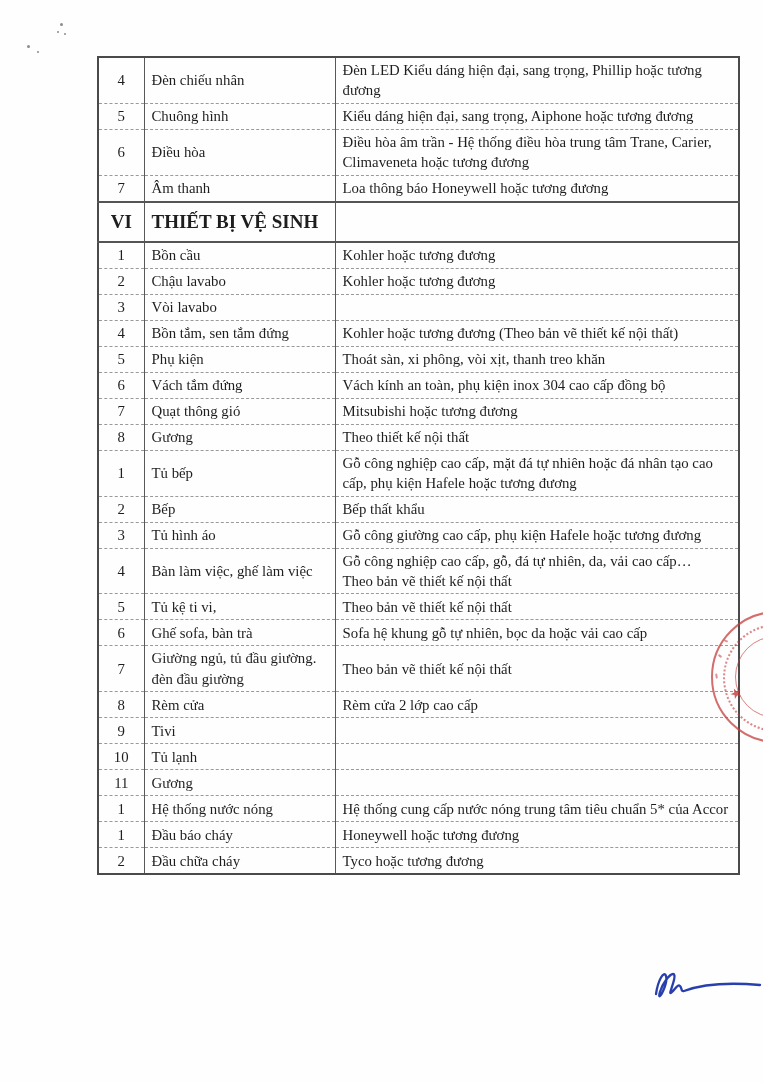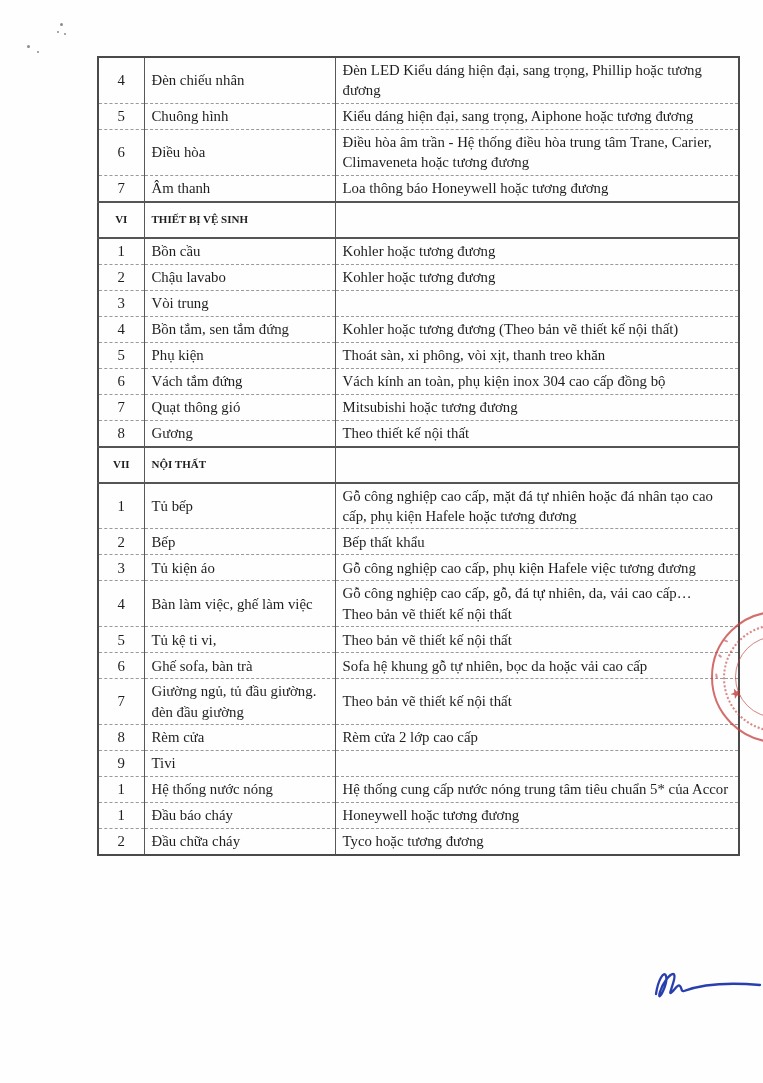--- a/index.html
+++ b/index.html
@@ -32,21 +32,21 @@
     white-space: pre-line;
     border-left: 1px solid #585858;
     overflow: hidden;
   }
   td:first-child { border-left: none; text-align: center; padding: 2px 2px; }
   tr.item td { border-top: 1px dashed #9a9a9a; height: 21px; }
   tr.section td {
     border-top: 2px solid #555;
     border-bottom: 2px solid #555;
     font-weight: bold;
-    font-size: 11px;
+    font-size: 19px;
     padding: 6px 7px;
     height: 22px;
   }
 
   
   .stamp { position: absolute; left: 700px; top: 600px; width: 63px; height: 150px; pointer-events: none; }
   .stamp .ring-outer {
     position: absolute; left: 11px; top: 11px; width: 128px; height: 128px;
     border: 2.5px solid rgba(196, 62, 60, 0.75); border-radius: 50%;
   }
@@ -116,21 +116,21 @@
           <td>Bồn cầu</td>
           <td>Kohler hoặc tương đương</td>
         </tr>
         <tr class="item">
           <td>2</td>
           <td>Chậu lavabo</td>
           <td>Kohler hoặc tương đương</td>
         </tr>
         <tr class="item">
           <td>3</td>
-          <td>Vòi trung</td>
+          <td>Vòi lavabo</td>
           <td></td>
         </tr>
         <tr class="item">
           <td>4</td>
           <td>Bồn tắm, sen tắm đứng</td>
           <td>Kohler hoặc tương đương (Theo bản vẽ thiết kế nội thất)</td>
         </tr>
         <tr class="item">
           <td>5</td>
           <td>Phụ kiện</td>
@@ -144,39 +144,34 @@
         <tr class="item">
           <td>7</td>
           <td>Quạt thông gió</td>
           <td>Mitsubishi hoặc tương đương</td>
         </tr>
         <tr class="item">
           <td>8</td>
           <td>Gương</td>
           <td>Theo thiết kế nội thất</td>
         </tr>
-        <tr class="section">
-          <td>VII</td>
-          <td>NỘI THẤT</td>
-          <td></td>
-        </tr>
         <tr class="item">
           <td>1</td>
           <td>Tủ bếp</td>
           <td>Gỗ công nghiệp cao cấp, mặt đá tự nhiên hoặc đá nhân tạo cao cấp, phụ kiện Hafele hoặc tương đương</td>
         </tr>
         <tr class="item">
           <td>2</td>
           <td>Bếp</td>
           <td>Bếp thất khẩu</td>
         </tr>
         <tr class="item">
           <td>3</td>
-          <td>Tủ kiện áo</td>
-          <td>Gỗ công nghiệp cao cấp, phụ kiện Hafele việc tương đương</td>
+          <td>Tủ hình áo</td>
+          <td>Gỗ công giường cao cấp, phụ kiện Hafele hoặc tương đương</td>
         </tr>
         <tr class="item">
           <td>4</td>
           <td>Bàn làm việc, ghế làm việc</td>
           <td>Gỗ công nghiệp cao cấp, gỗ, đá tự nhiên, da, vải cao cấp…
 Theo bản vẽ thiết kế nội thất</td>
         </tr>
         <tr class="item">
           <td>5</td>
           <td>Tủ kệ ti vi,</td>
@@ -194,20 +189,30 @@
           <td>Theo bản vẽ thiết kế nội thất</td>
         </tr>
         <tr class="item">
           <td>8</td>
           <td>Rèm cửa</td>
           <td>Rèm cửa 2 lớp cao cấp</td>
         </tr>
         <tr class="item">
           <td>9</td>
           <td>Tivi</td>
+          <td></td>
+        </tr>
+        <tr class="item">
+          <td>10</td>
+          <td>Tủ lạnh</td>
+          <td></td>
+        </tr>
+        <tr class="item">
+          <td>11</td>
+          <td>Gương</td>
           <td></td>
         </tr>
         <tr class="item">
           <td>1</td>
           <td>Hệ thống nước nóng</td>
           <td>Hệ thống cung cấp nước nóng trung tâm tiêu chuẩn 5* của Accor</td>
         </tr>
         <tr class="item">
           <td>1</td>
           <td>Đầu báo cháy</td>

